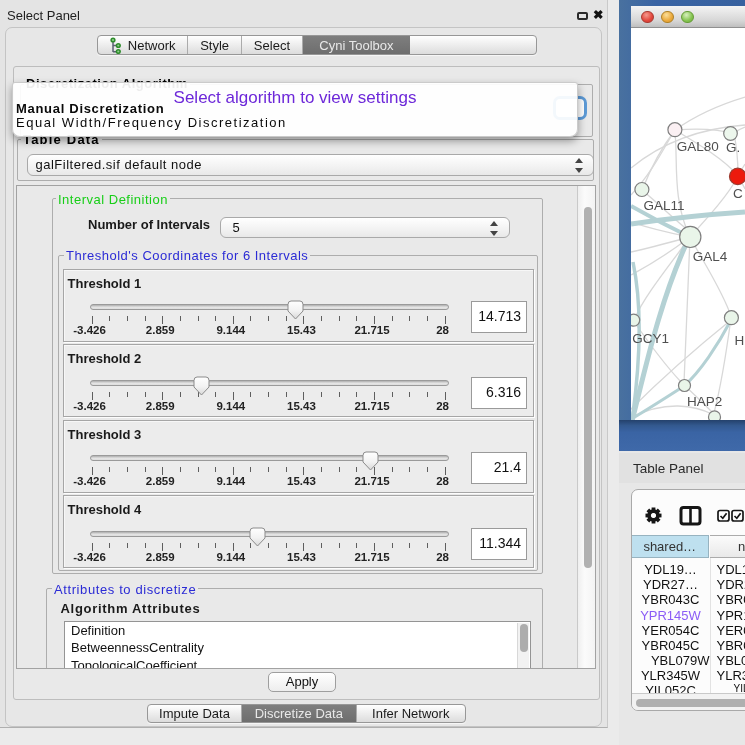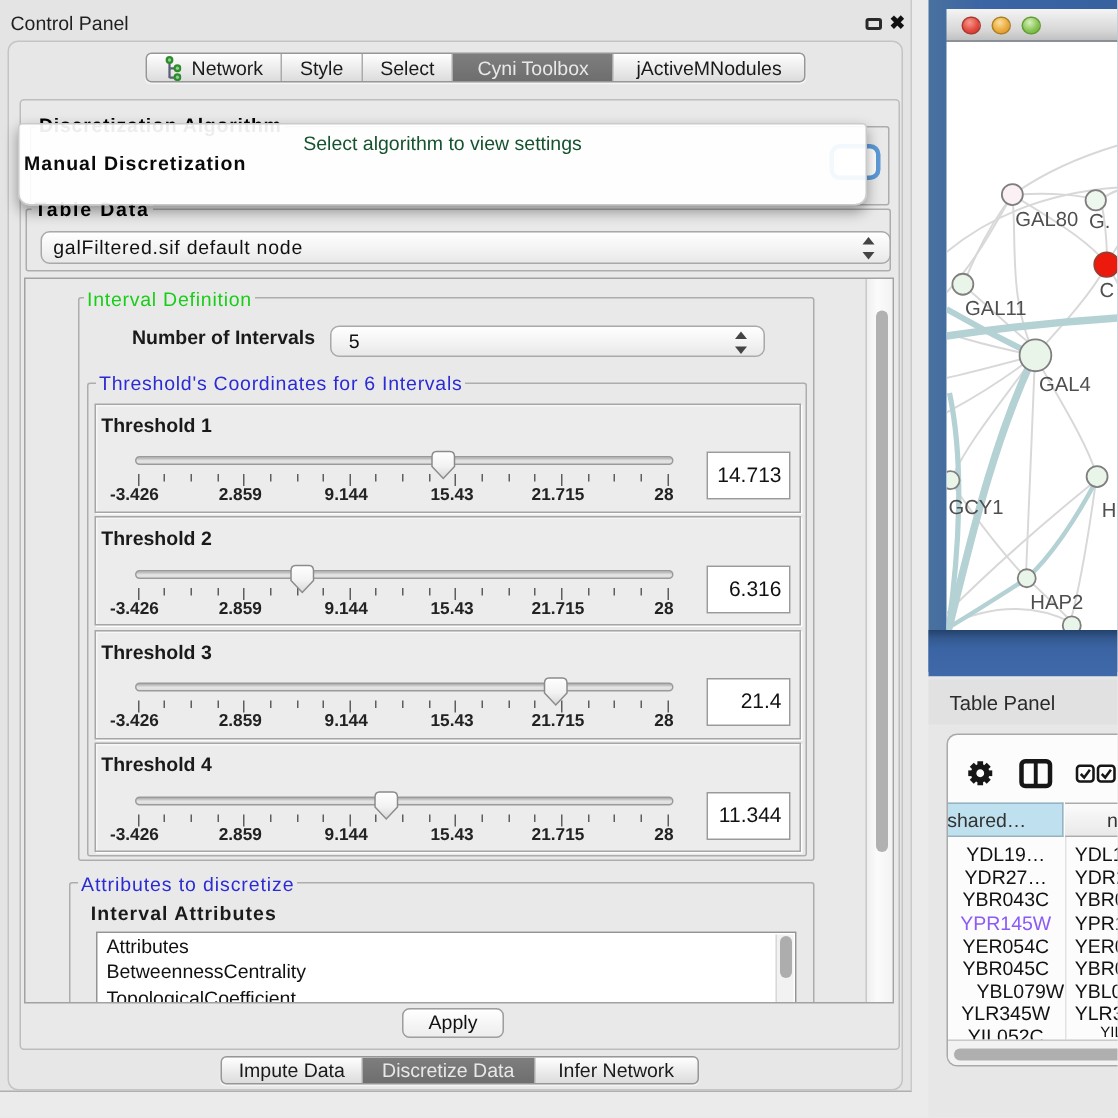--- a/index.html
+++ b/index.html
@@ -75,21 +75,21 @@
 
   #applyBtn { left:268px; top:672px; width:68px; height:19.5px; border:1px solid #9E9E9E;
               border-radius:5px; background:linear-gradient(#FFFFFF,#EDEDED);
               font-size:13px; color:#111; text-align:center; line-height:17.5px; }
 
   
   #popup { left:12px; top:81.5px; width:566px; height:55px;
            background:rgba(255,255,255,0.93);
            border:1px solid rgba(190,190,190,0.8); border-radius:3px 3px 8px 8px;
            box-shadow:0 4px 9px rgba(0,0,0,0.38); }
-  #popup .p1 { position:absolute; top:5px; width:100%; text-align:center; font-size:13px; color:#14532d; }
+  #popup .p1 { position:absolute; top:5px; width:100%; text-align:center; font-size:17px; color:#6d28d9; }
   #popup .p2 { position:absolute; top:18.5px; left:3px; font-size:13px; font-weight:bold; color:#0a0a0a; letter-spacing:0.7px; }
   #popup .p3 { position:absolute; top:32px; left:3px; font-size:13px; color:#0a0a0a; letter-spacing:1.5px; }
 
   
   #netframe { left:619px; top:0; width:126px; height:448px; background:linear-gradient(90deg,#49719F,#3A64A4 30%,#37619F); }
   #nettitle { left:631px; top:6px; width:114px; height:22px;
               background:linear-gradient(#F4F4F4,#D6D6D6 70%,#BFBFBF); border-bottom:1px solid #909090; }
   .tl { position:absolute; top:10.5px; width:12.5px; height:12.5px; border-radius:50%; }
   #netcanvas { left:631px; top:28px; width:114px; height:392px; background:#fff; overflow:hidden; }
   #netbottom { left:619px; top:420px; width:126px; height:30.5px;
@@ -98,62 +98,62 @@
   #tpwin { left:619px; top:450.5px; width:126px; height:294.5px; background:#E7E7E7; }
   #tptitlebar { left:619px; top:452.5px; width:126px; height:30px; background:#E1E1E1; }
   #tptitle { left:633px; top:461px; font-size:13.5px; color:#2a2a2a; }
   #tablebox { left:630.5px; top:489px; width:135px; height:221.5px; background:#FCFCFC;
               border:1px solid #A9A9A9; border-radius:7px 7px 0 7px; overflow:hidden; }
 </style>
 </head>
 <body>
 
 <div id="cpwin" class="abs"></div>
-<div id="cptitle" class="abs">Control Panel</div>
+<div id="cptitle" class="abs">Select Panel</div>
 <div id="btnFloat" class="abs"></div>
 <div id="btnClose" class="abs">✖</div>
 
 <div id="outerPanel" class="abs"></div>
 
 <div id="topTabs" class="seg">
   <div style="width:90.3px;">
     <svg width="11" height="17" viewBox="0 0 11 17" style="margin-right:7px;">
         <path d="M3,4.5 L3,15 M3,8.5 L7.2,8.5 M3,14.7 L7.2,14.7" stroke="#5A6072" stroke-width="1.5" fill="none"></path>
         <circle cx="3" cy="3" r="2.6" fill="#2F8C2C"></circle>
         <circle cx="3" cy="3" r="1.1" fill="#8FD08C"></circle>
         <circle cx="8.3" cy="8.5" r="2.6" fill="#2F8C2C"></circle>
         <circle cx="8.3" cy="8.5" r="1.1" fill="#8FD08C"></circle>
         <circle cx="8.3" cy="14.5" r="2.6" fill="#2F8C2C"></circle>
         <circle cx="8.3" cy="14.5" r="1.1" fill="#8FD08C"></circle>
       </svg>
     Network</div>
   <div style="width:53.7px;">Style</div>
   <div style="width:60.9px;">Select</div>
   <div style="width:107.2px;" class="sel">Cyni Toolbox</div>
-  <div style="width:126.9px;">jActiveMNodules</div>
 </div>
 
 <div id="innerPanel" class="abs"></div>
 
 <div class="groupbox" style="left:20px; top:83.5px; width:573px; height:53px;"></div>
 <div class="gtitle" style="left:24px; top:75.5px; font-weight:bold;">Discretization Algorithm</div>
 <div class="abs" style="left:553px; top:96px; width:34px; height:24px; border:3px solid #5D9AD6; border-radius:7px; background:#fff;"></div>
 
 <div class="groupbox" style="left:17px; top:138.5px; width:576.5px; height:42.5px;"></div>
 <div class="gtitle" style="left:21px; top:131.5px; font-weight:bold; letter-spacing:1.2px;">Table Data</div>
 <div class="combo" style="left:26.5px; top:154px; width:567px; height:21.5px; line-height:20px; padding-left:8px; letter-spacing:0.5px;">galFiltered.sif default node
   <span class="updown" style="right:9px; top:3px; height:15px;">
       <i class="u"></i>
       <i class="d"></i>
     </span>
 </div>
 
 <div id="popup" class="abs">
   <div class="p1">Select algorithm to view settings</div>
   <div class="p2">Manual Discretization</div>
+  <div class="p3">Equal Width/Frequency Discretization</div>
 </div>
 
 <div id="scrollpane" class="abs">
 <div class="groupbox" style="left:35px; top:12px; width:490.5px; height:376px;"></div>
     <div class="gtitle" style="left:39px; top:5.5px; color:#17CE17;">Interval Definition</div>
     <div class="abs b13" style="left:71px; top:31px;">Number of Intervals</div>
     <div class="combo" style="left:202.5px; top:30.5px; width:290.5px; height:21px; line-height:19.5px; padding-left:12px;">5<span class="updown" style="right:10px; top:3px; height:15px;">
         <i class="u"></i>
         <i class="d"></i>
       </span></div>
@@ -322,23 +322,23 @@
             <stop offset="0.55" stop-color="#F2F2F2"></stop>
             <stop offset="1" stop-color="#D8D8D8"></stop>
           </linearGradient>
         </defs>
         <path d="M1,4.5 Q1,1 4,1 L13,1 Q16,1 16,4.5 L16,11 L8.5,19 L1,11 Z" fill="url(#tg3)" stroke="#8B8B8B" stroke-width="1"></path>
       </svg>
       <div class="vfield">11.344</div>
     </div>
     <div class="groupbox" style="left:29px; top:402px; width:496.5px; height:92px;"></div>
     <div class="gtitle" style="left:35px; top:395.5px; color:#2B2BD5; letter-spacing:0.6px;">Attributes to discretize</div>
-    <div class="abs b13" style="left:43.5px; top:415px; letter-spacing:0.7px;">Interval Attributes</div>
+    <div class="abs b13" style="left:43.5px; top:415px; letter-spacing:0.7px;">Algorithm Attributes</div>
     <div id="attrList">
-      <div>Attributes</div>
+      <div>Definition</div>
       <div>BetweennessCentrality</div>
       <div>TopologicalCoefficient</div>
       <div id="attrVsb">
         <i></i>
       </div>
     </div>
   <div id="vsb">
       <div class="thumb"></div>
     </div>
 </div>
@@ -425,21 +425,21 @@
         <rect x="-1.9" y="-8.0" width="3.8" height="3.6" fill="#161616" transform="rotate(315)"></rect>
         <circle r="2.2" fill="#FCFCFC"></circle>
       </g>
       <rect x="49" y="17.5" width="19" height="16.5" rx="2.5" fill="none" stroke="#161616" stroke-width="3"></rect>
       <line x1="58.5" y1="17.5" x2="58.5" y2="34" stroke="#161616" stroke-width="2.6"></line>
       <rect x="86.0" y="20.5" width="11" height="10.5" rx="2" fill="none" stroke="#161616" stroke-width="1.7"></rect>
       <path d="M88.5,26 L90.8,28.3 L94.6,23.2" fill="none" stroke="#161616" stroke-width="1.7"></path>
       <rect x="100.0" y="20.5" width="11" height="10.5" rx="2" fill="none" stroke="#161616" stroke-width="1.7"></rect>
       <path d="M102.5,26 L104.8,28.3 L108.6,23.2" fill="none" stroke="#161616" stroke-width="1.7"></path>
     </svg>
-    <div class="abs" style="left:0; top:44.5px; width:77.5px; height:23px; background:#BEE0EF; border:1px solid #97B3C0; border-left:none; font-size:13px; color:#333; line-height:22px;">shared…</div>
+    <div class="abs" style="left:0; top:44.5px; width:77.5px; height:23px; background:#BEE0EF; border:1px solid #97B3C0; border-left:none; font-size:13px; color:#333; text-align:center; line-height:22px;">shared…</div>
     <div class="abs" style="left:78.5px; top:44.5px; width:56.5px; height:23px; background:linear-gradient(#FBFBFB,#E9E9E9); border-top:1px solid #ABABAB; border-bottom:1px solid #ABABAB; font-size:13px; color:#333; padding-left:28px; line-height:22px;">na</div>
     <div class="abs" style="left:0; top:72.3px; width:78px; font-size:13px; color:#111; text-align:center;">YDL19…</div>
     <div class="abs" style="left:85px; top:72.3px; font-size:13px; color:#111;">YDL1</div>
     <div class="abs" style="left:0; top:87.3px; width:78px; font-size:13px; color:#111; text-align:center;">YDR27…</div>
     <div class="abs" style="left:85px; top:87.3px; font-size:13px; color:#111;">YDR2</div>
     <div class="abs" style="left:0; top:102.4px; width:78px; font-size:13px; color:#111; text-align:center;">YBR043C</div>
     <div class="abs" style="left:85px; top:102.4px; font-size:13px; color:#111;">YBR0</div>
     <div class="abs" style="left:0; top:117.5px; width:78px; font-size:13px; color:#8b5cf6; text-align:center;">YPR145W</div>
     <div class="abs" style="left:85px; top:117.5px; font-size:13px; color:#111;">YPR1</div>
     <div class="abs" style="left:0; top:132.5px; width:78px; font-size:13px; color:#111; text-align:center;">YER054C</div>

